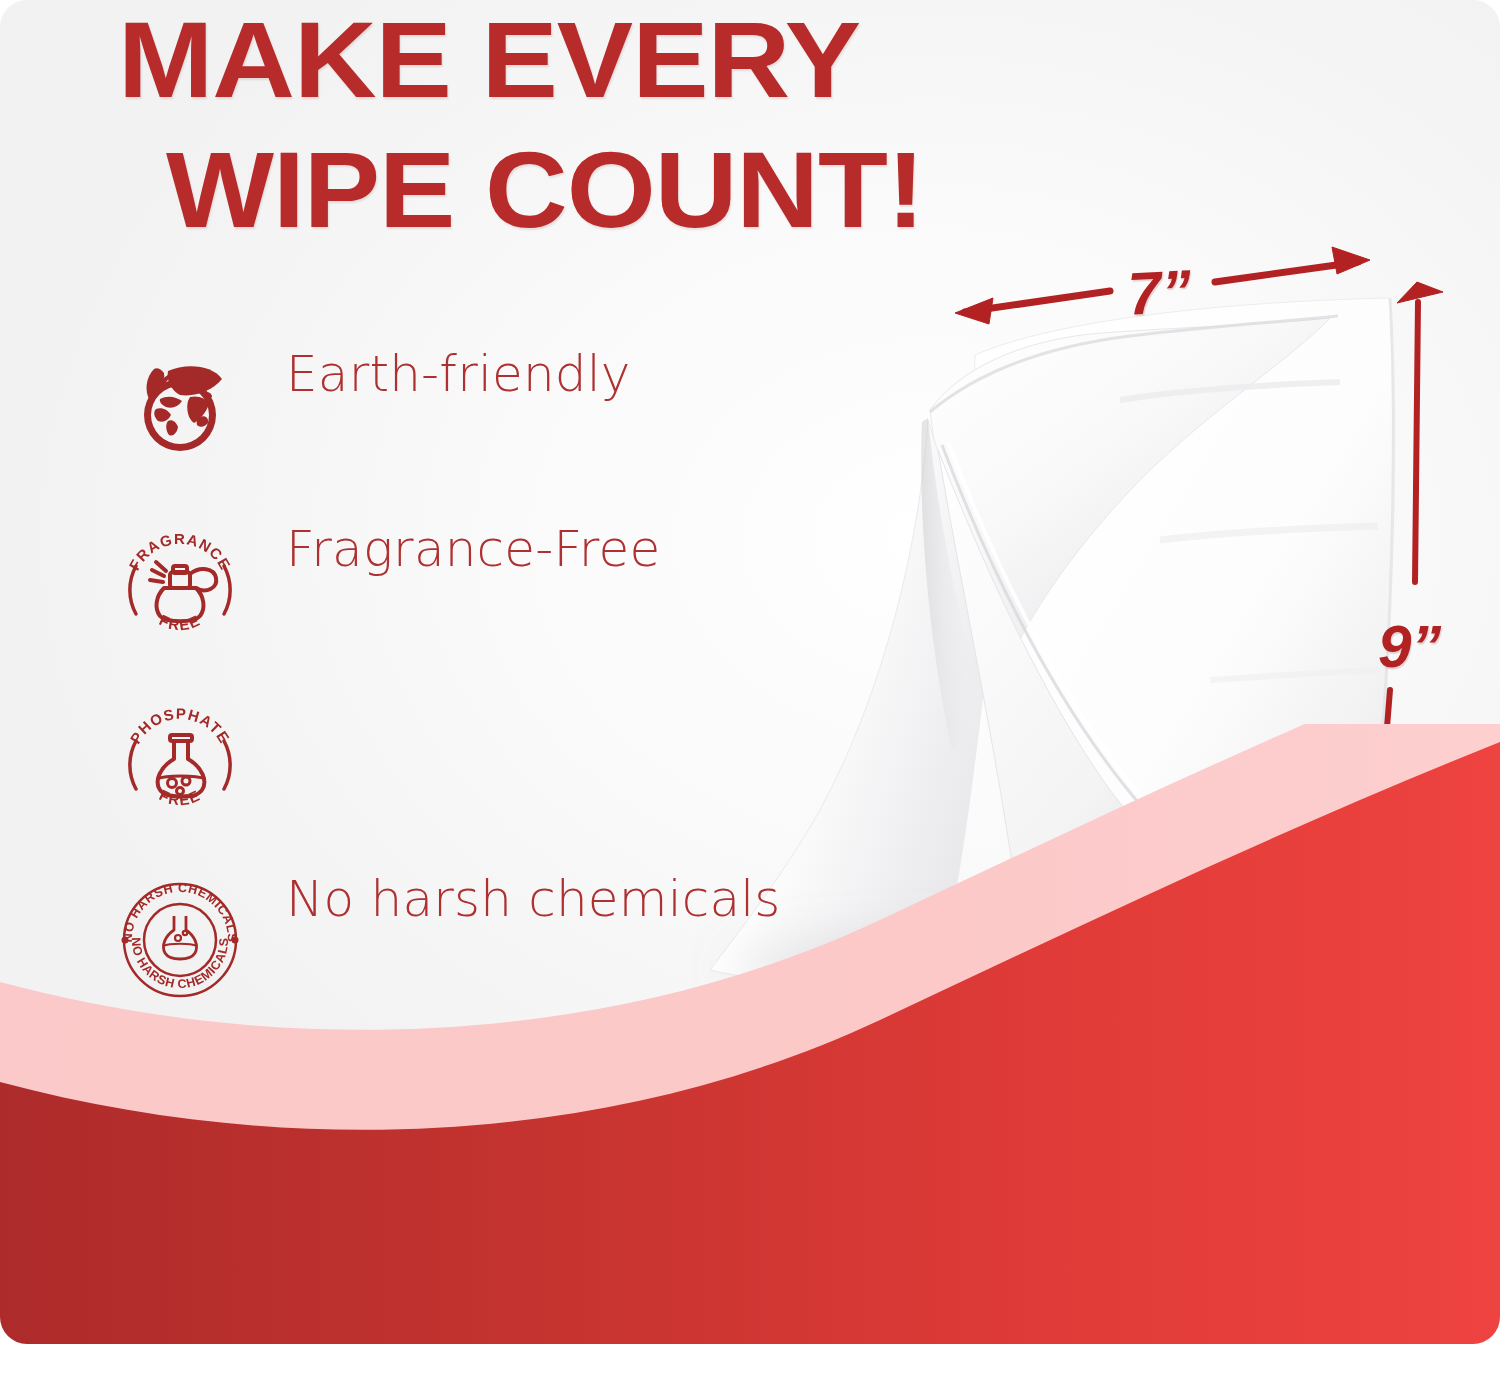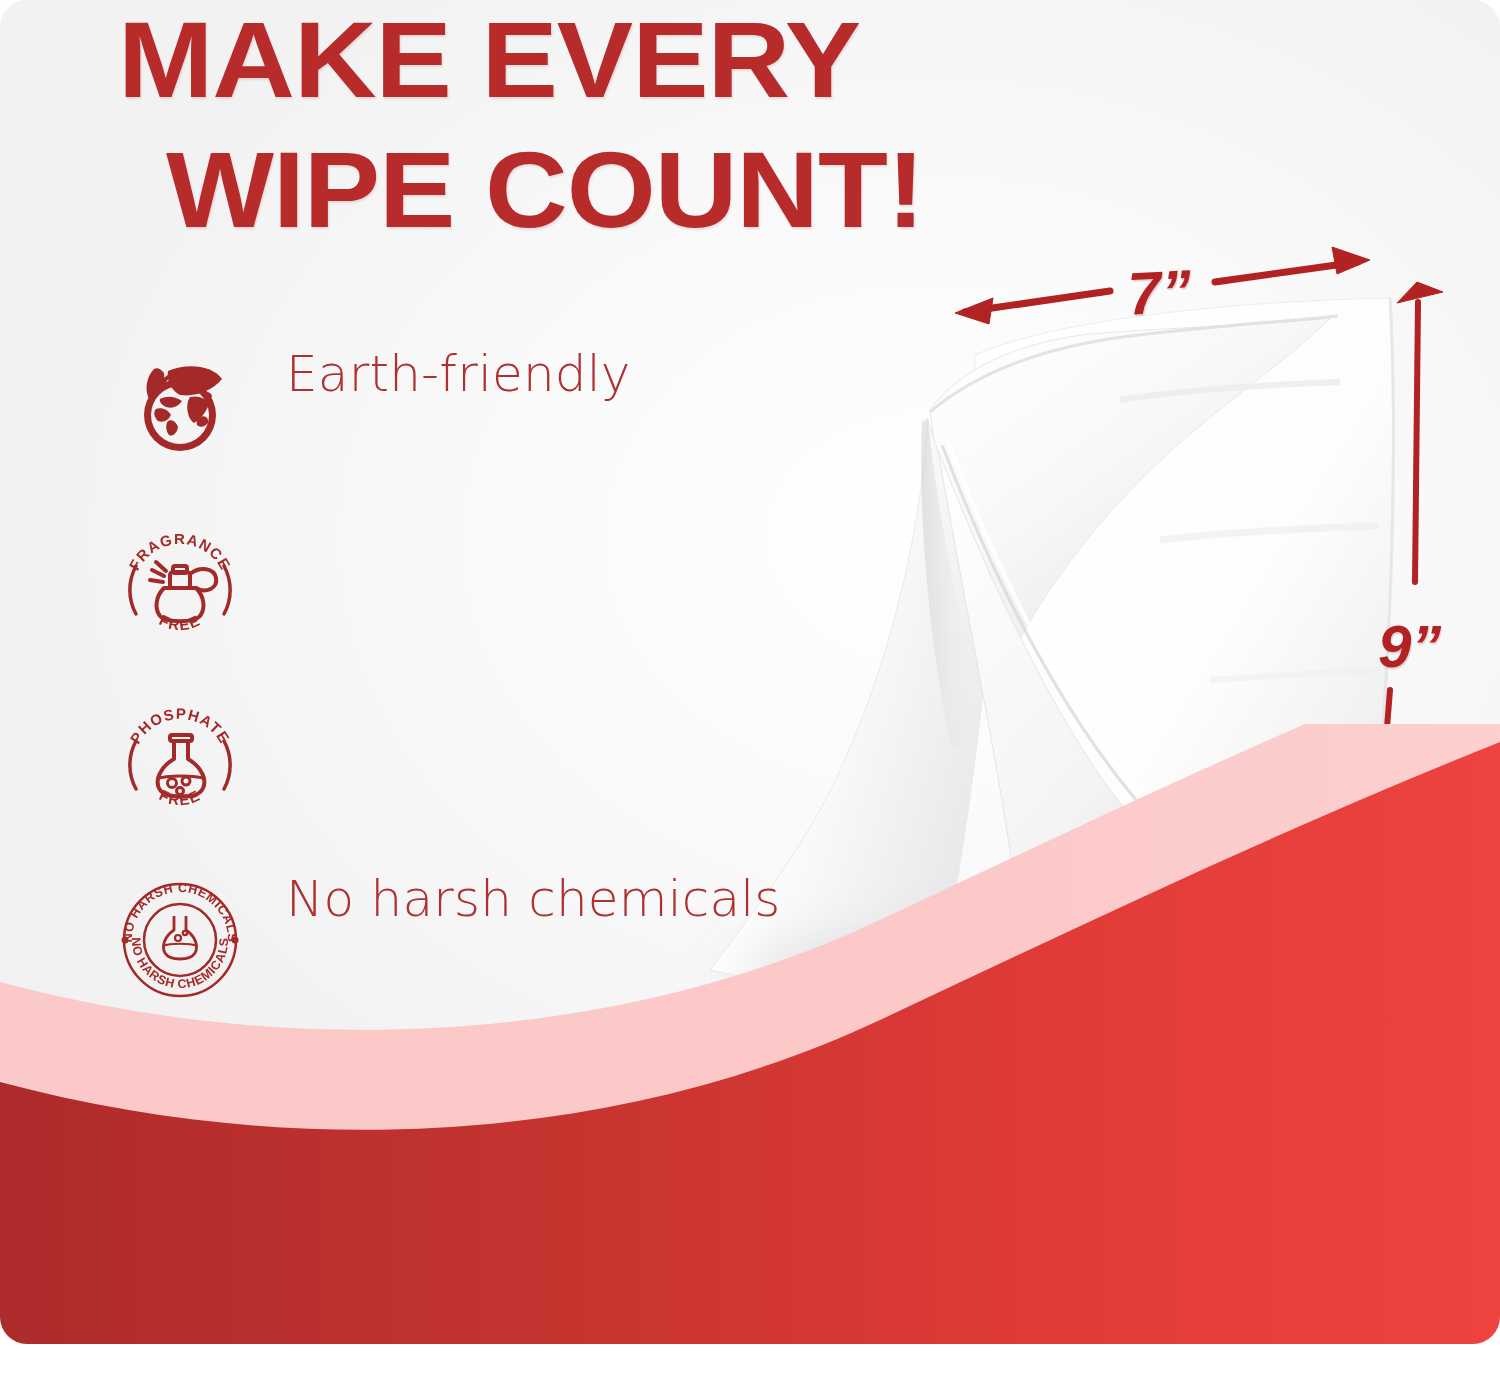--- a/index.html
+++ b/index.html
@@ -291,20 +291,21 @@
           <line x1="40" y1="36" x2="50" y2="45" stroke="#A32A28" stroke-width="4" stroke-linecap="round"></line>
 
           <text font-family="Liberation Sans, sans-serif" font-size="15" font-weight="bold" fill="#A32A28" letter-spacing="1.2">
             <textPath href="#arcTopF" startOffset="50%" text-anchor="middle">FRAGRANCE</textPath>
           </text>
           <text font-family="Liberation Sans, sans-serif" font-size="15" font-weight="bold" fill="#A32A28" letter-spacing="1.5">
             <textPath href="#arcBotF" startOffset="50%" text-anchor="middle">FREE</textPath>
           </text>
         </svg>
       </div>
+      <div class="feature-label">Fragrance-Free</div>
     </div>
 
     <div class="feature-row">
       <div class="feature-icon">
         <svg width="128" height="128" viewBox="0 0 128 128">
           <defs>
             <path id="arcTopP" d="M 18 64 A 46 46 0 0 1 110 64"></path>
             <path id="arcBotP" d="M 24 64 A 40 40 0 0 0 104 64"></path>
           </defs>
           <path d="M 20 40 A 50 50 0 0 0 20 88" fill="none" stroke="#A32A28" stroke-width="3.5" stroke-linecap="round"></path>

